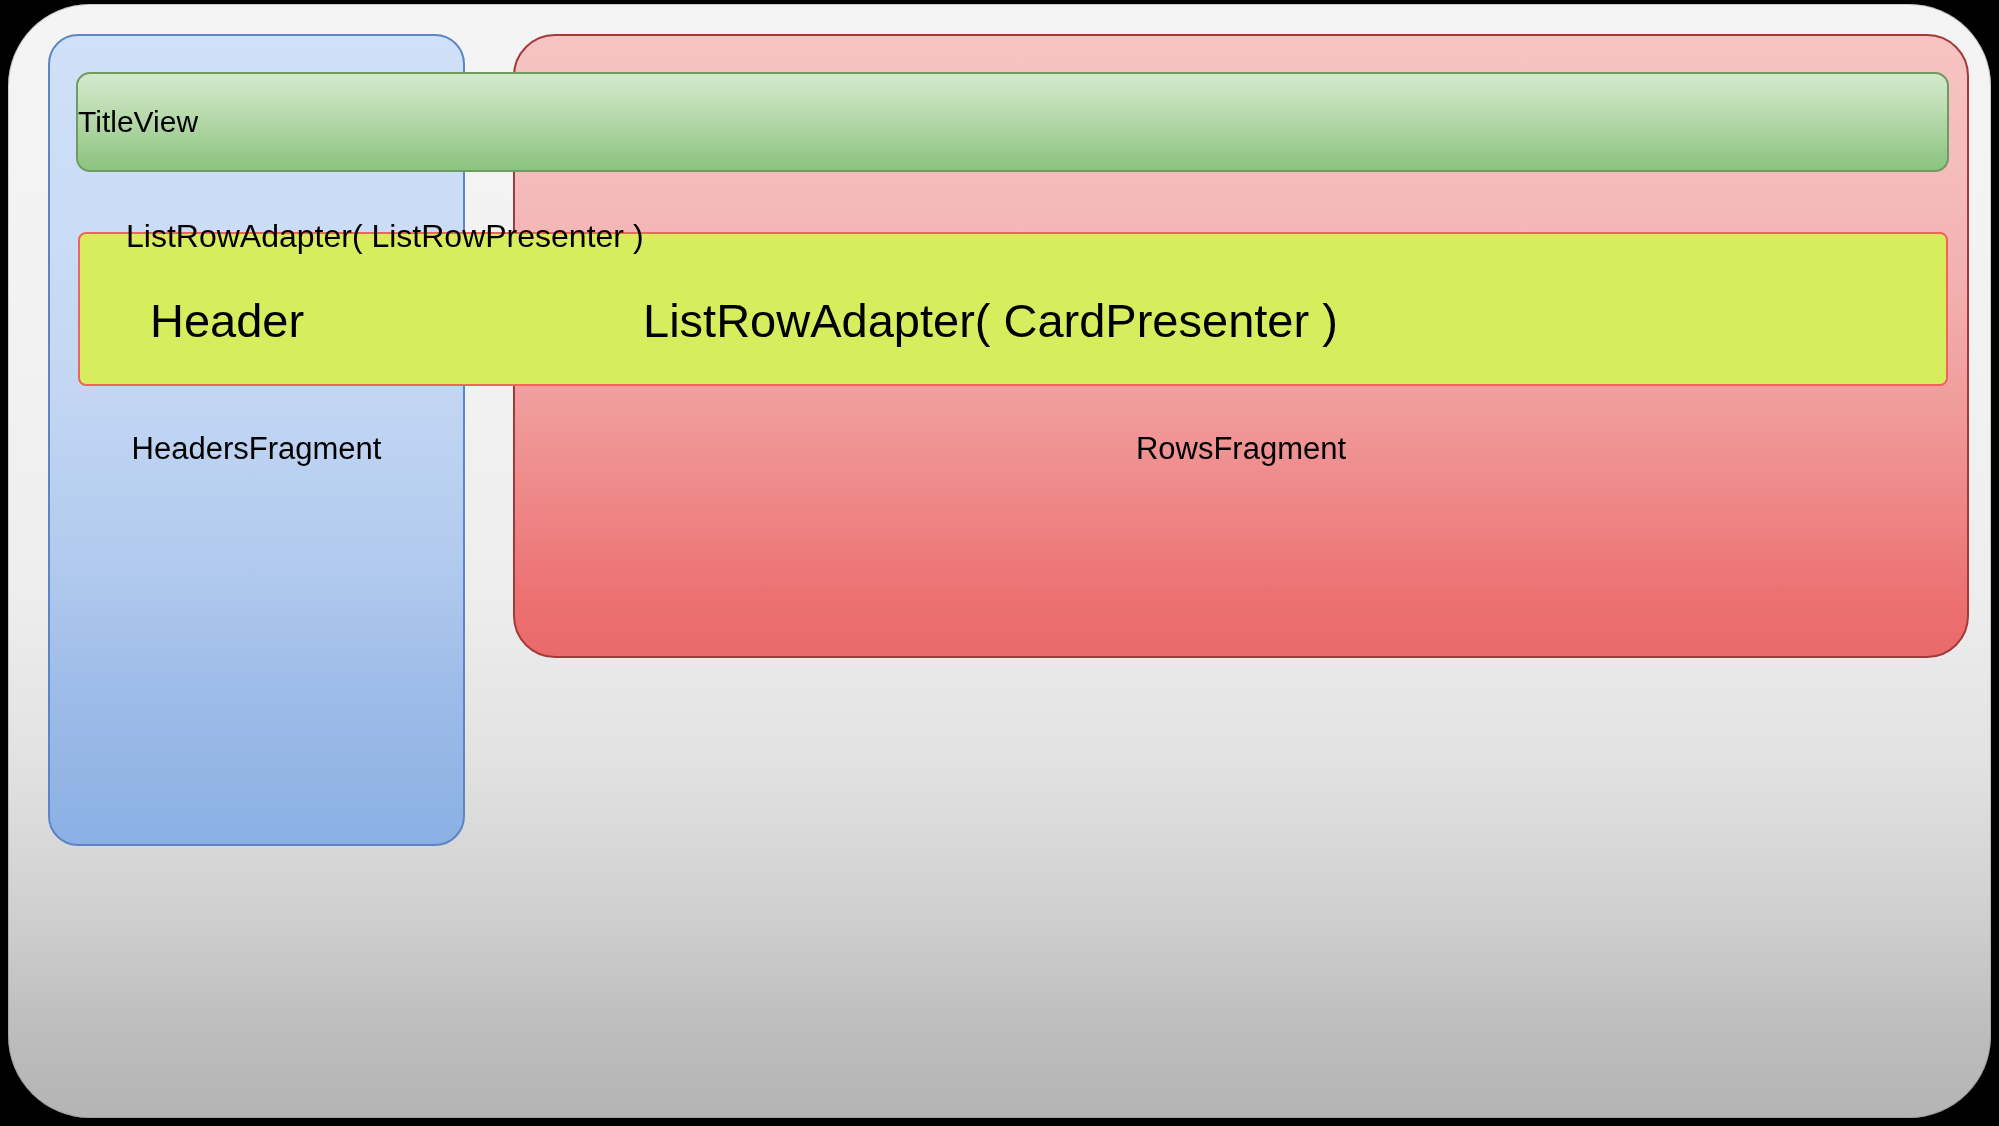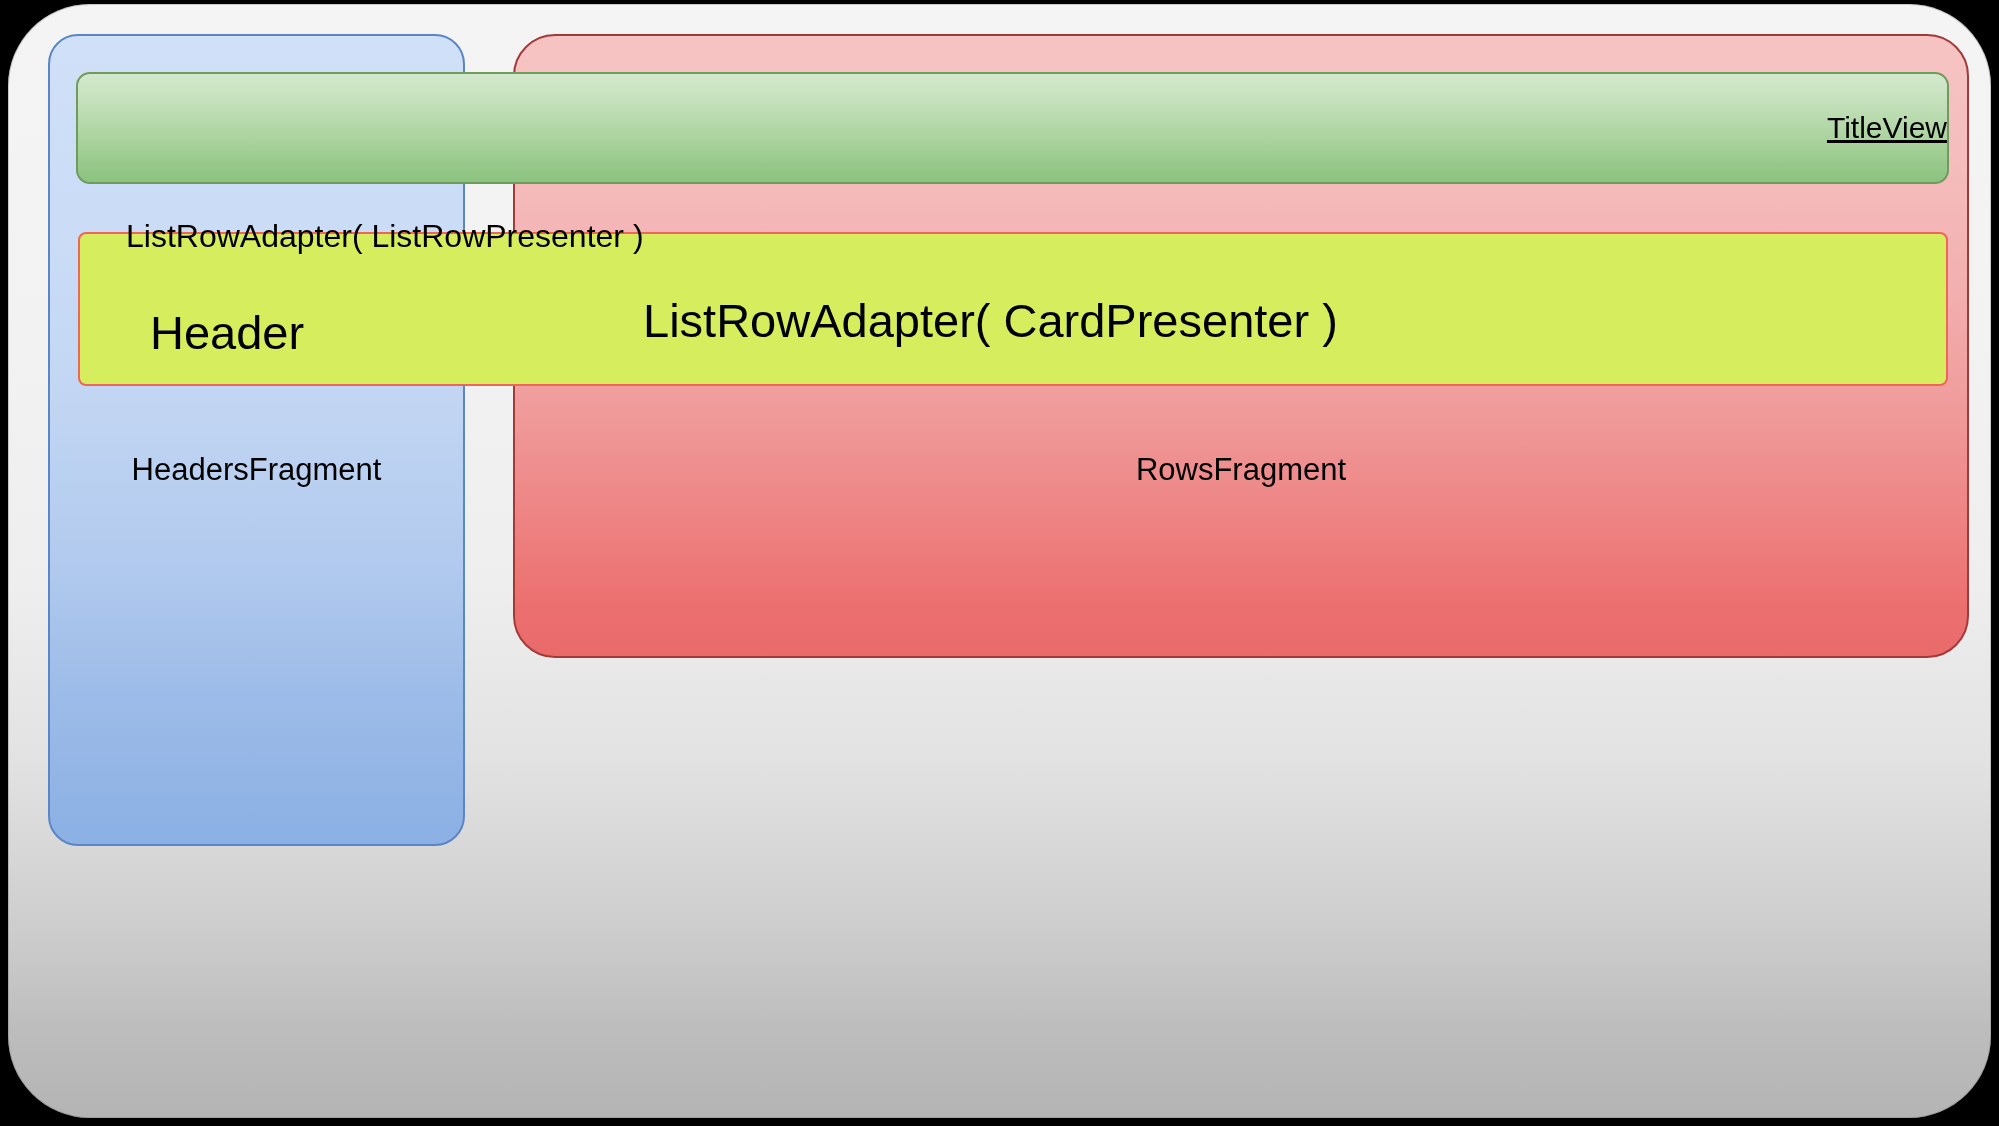--- a/index.html
+++ b/index.html
@@ -81,46 +81,44 @@
 
   .fragment-label {
     position: absolute;
     left: 0;
     right: 0;
     text-align: center;
     font-size: 31px;
     color: #000000;
     font-family: "Liberation Sans", sans-serif;
     white-space: nowrap;
-    margin-top: 21px;
   }
   .headers-fragment .fragment-label { top: 395px; }
   .rows-fragment  .fragment-label  { top: 395px; }
 
   
   .title-view {
     position: absolute;
     left: 68px;
     top: 68px;
     width: 1873px;
-    height: 112px;
+    height: 100px;
     border-radius: 14px;
     background: linear-gradient(to bottom,
         #d3e8cb 0%,
         #c7e2be 22%,
         #b6d9ab 45%,
         #a4d098 68%,
         #94c788 88%,
         #8cc380 100%);
     border: 2px solid #6f9b5f;
     box-sizing: border-box;
     display: flex;
     align-items: center;
-    justify-content: flex-end;
-    text-decoration: underline;
+    justify-content: flex-start;
   }
   .title-view-label {
     font-size: 30px;
     color: #000000;
     font-family: "Liberation Sans", sans-serif;
     white-space: nowrap;
   }
 
   
   .listrow-box {
@@ -149,21 +147,20 @@
 
   .header-label {
     position: absolute;
     left: 142px;
     top: 288px;
     font-size: 47px;
     line-height: 58px;
     color: #000000;
     font-family: "Liberation Sans", sans-serif;
     white-space: nowrap;
-    margin-top: 12px;
   }
 
   .cardpresenter-label {
     position: absolute;
     left: 616px;
     top: 288px;
     font-size: 47px;
     line-height: 58px;
     color: #000000;
     font-family: "Liberation Sans", sans-serif;

